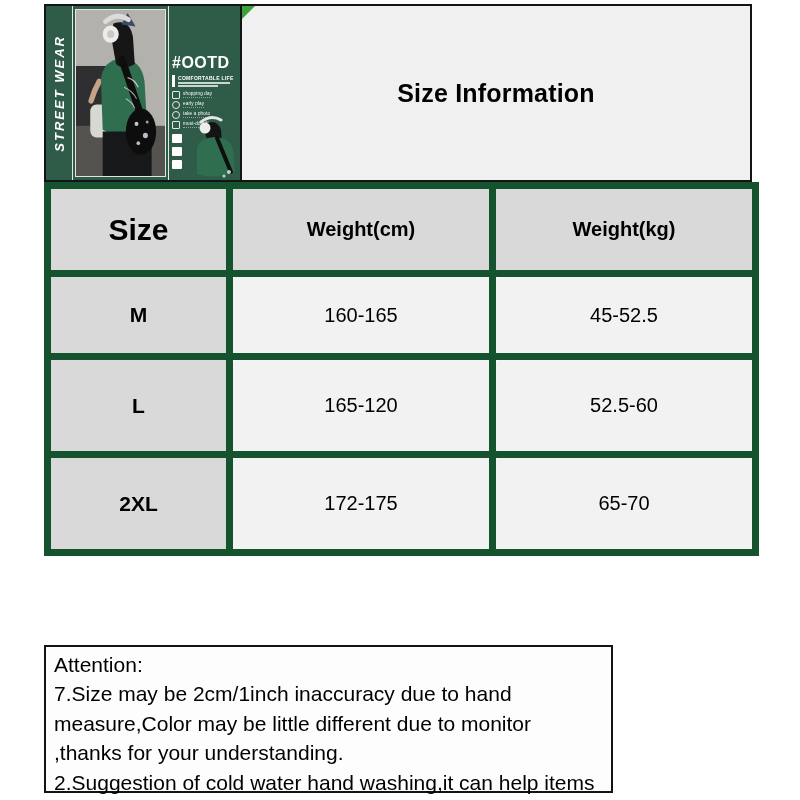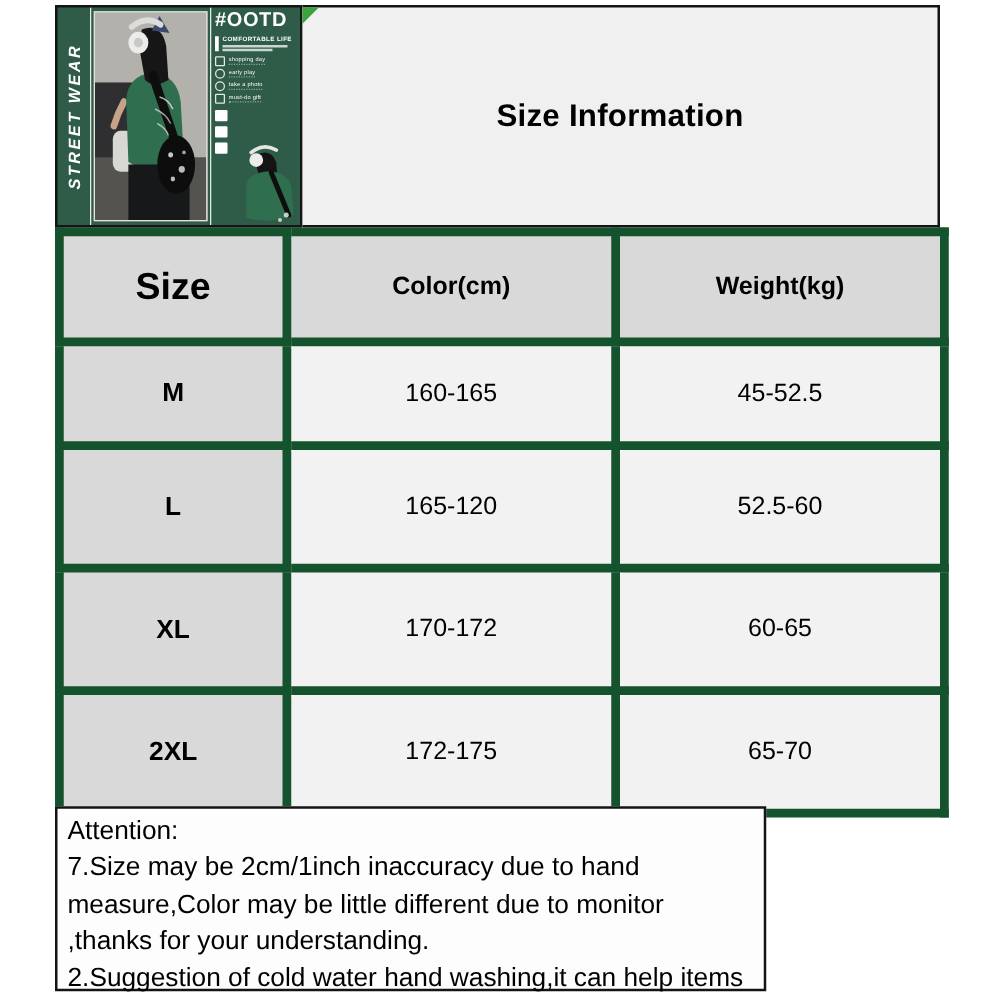--- a/index.html
+++ b/index.html
@@ -32,21 +32,21 @@
     flex:1;margin:3px 2px;border:1px solid #e3e3de;
     background:#b3b1ac;position:relative;overflow:hidden;
   }
   .photo svg{display:block;width:100%;height:100%;}
   .ootd-panel{
     width:72px;flex:0 0 72px;position:relative;
     padding:2px 3px;box-sizing:border-box;
     border-left:1px solid #e9e9e4;
   }
   .ootd-hashtag{
-    color:#fff;font-weight:800;font-size:16px;letter-spacing:.5px;line-height:1.1;
+    color:#fff;font-weight:800;font-size:16px;letter-spacing:.5px;line-height:1.1;margin-top:46px;
   }
   .comfort-block{
     border-left:3px solid #fff;padding-left:3px;margin-top:3px;
   }
   .comfort-title{color:#fff;font-size:5px;font-weight:bold;letter-spacing:.3px;display:block;}
   .comfort-line{height:2px;background:rgba(255,255,255,.75);margin-top:1px;width:52px;}
   .comfort-line.short{width:40px;}
   .feature-list{margin-top:4px;}
   .feature-item{display:flex;align-items:center;margin-top:2px;}
   .tiny-icon{
@@ -197,37 +197,32 @@
 
 <table class="size-table">
   <colgroup>
     <col class="col-size">
       <col class="col-height">
       <col class="col-weight">
   </colgroup>
   <tbody>
       <tr class="header-row">
     <th class="head-size">Size</th>
-    <th class="head-col">Color(cm)</th>
+    <th class="head-col">Weight(cm)</th>
     <th class="head-col">Weight(kg)</th>
   </tr>
   <tr class="row-0">
     <td class="size-cell">M</td>
     <td class="value-cell">160-165</td>
     <td class="value-cell">45-52.5</td>
   </tr>
   <tr class="row-1">
     <td class="size-cell">L</td>
     <td class="value-cell">165-120</td>
     <td class="value-cell">52.5-60</td>
-  </tr>
-  <tr class="row-2">
-    <td class="size-cell">XL</td>
-    <td class="value-cell">170-172</td>
-    <td class="value-cell">60-65</td>
   </tr>
   <tr class="row-3">
     <td class="size-cell">2XL</td>
     <td class="value-cell">172-175</td>
     <td class="value-cell">65-70</td>
   </tr>
 </tbody>
   </table>
 
 <div class="attention-box">

